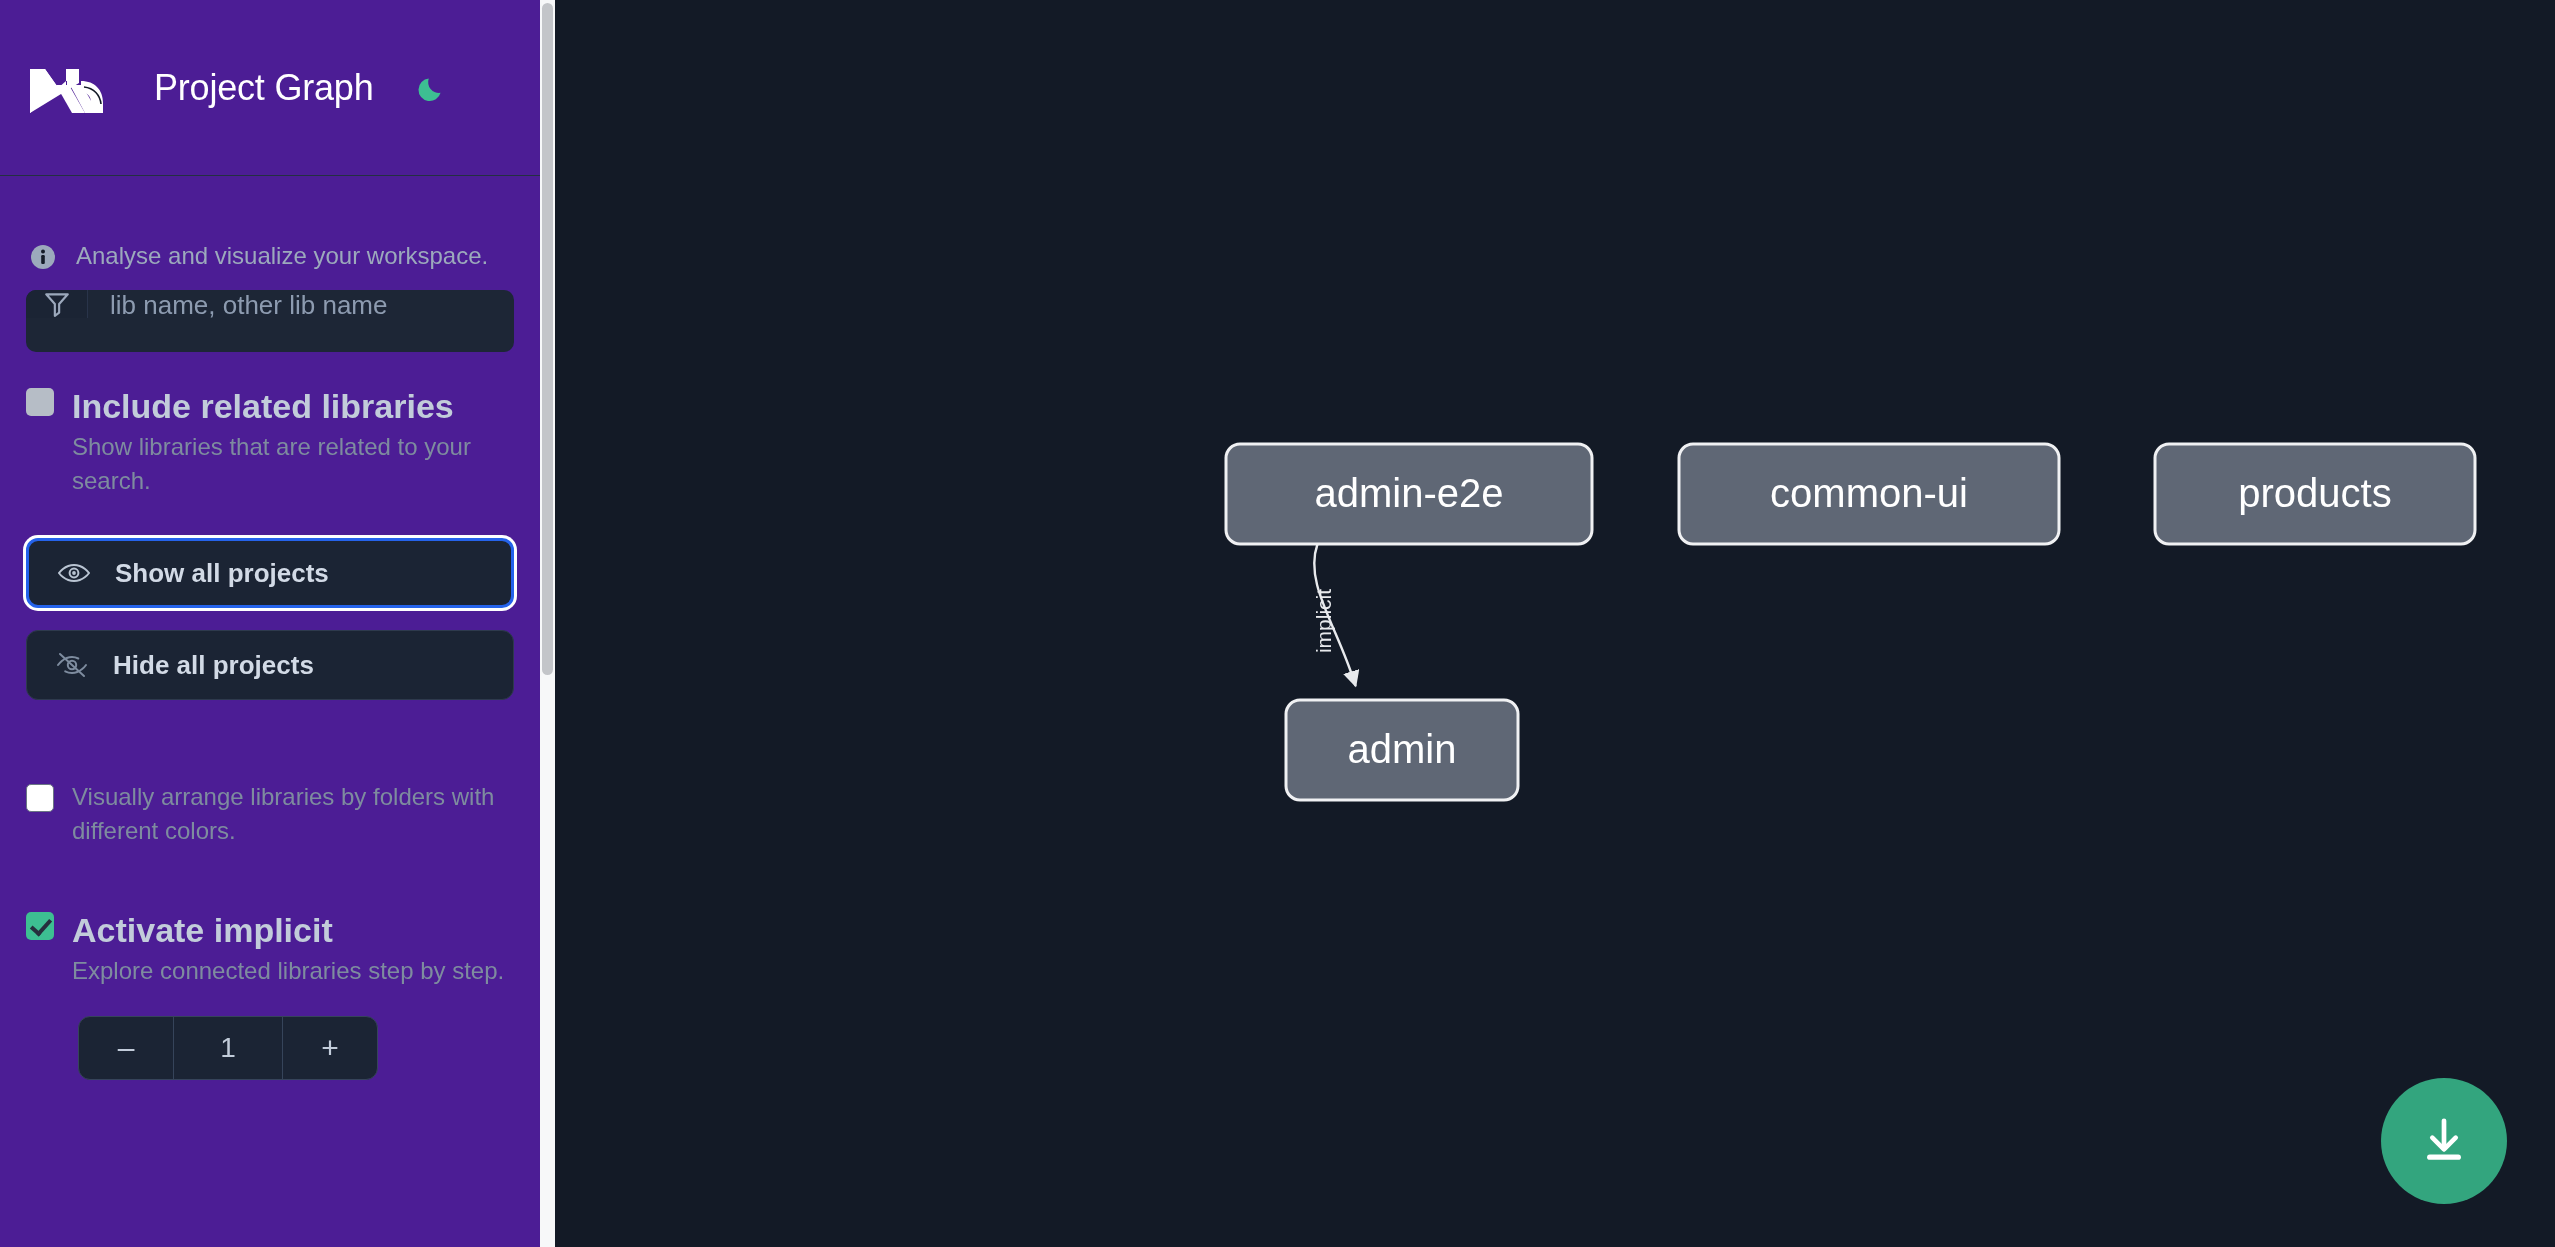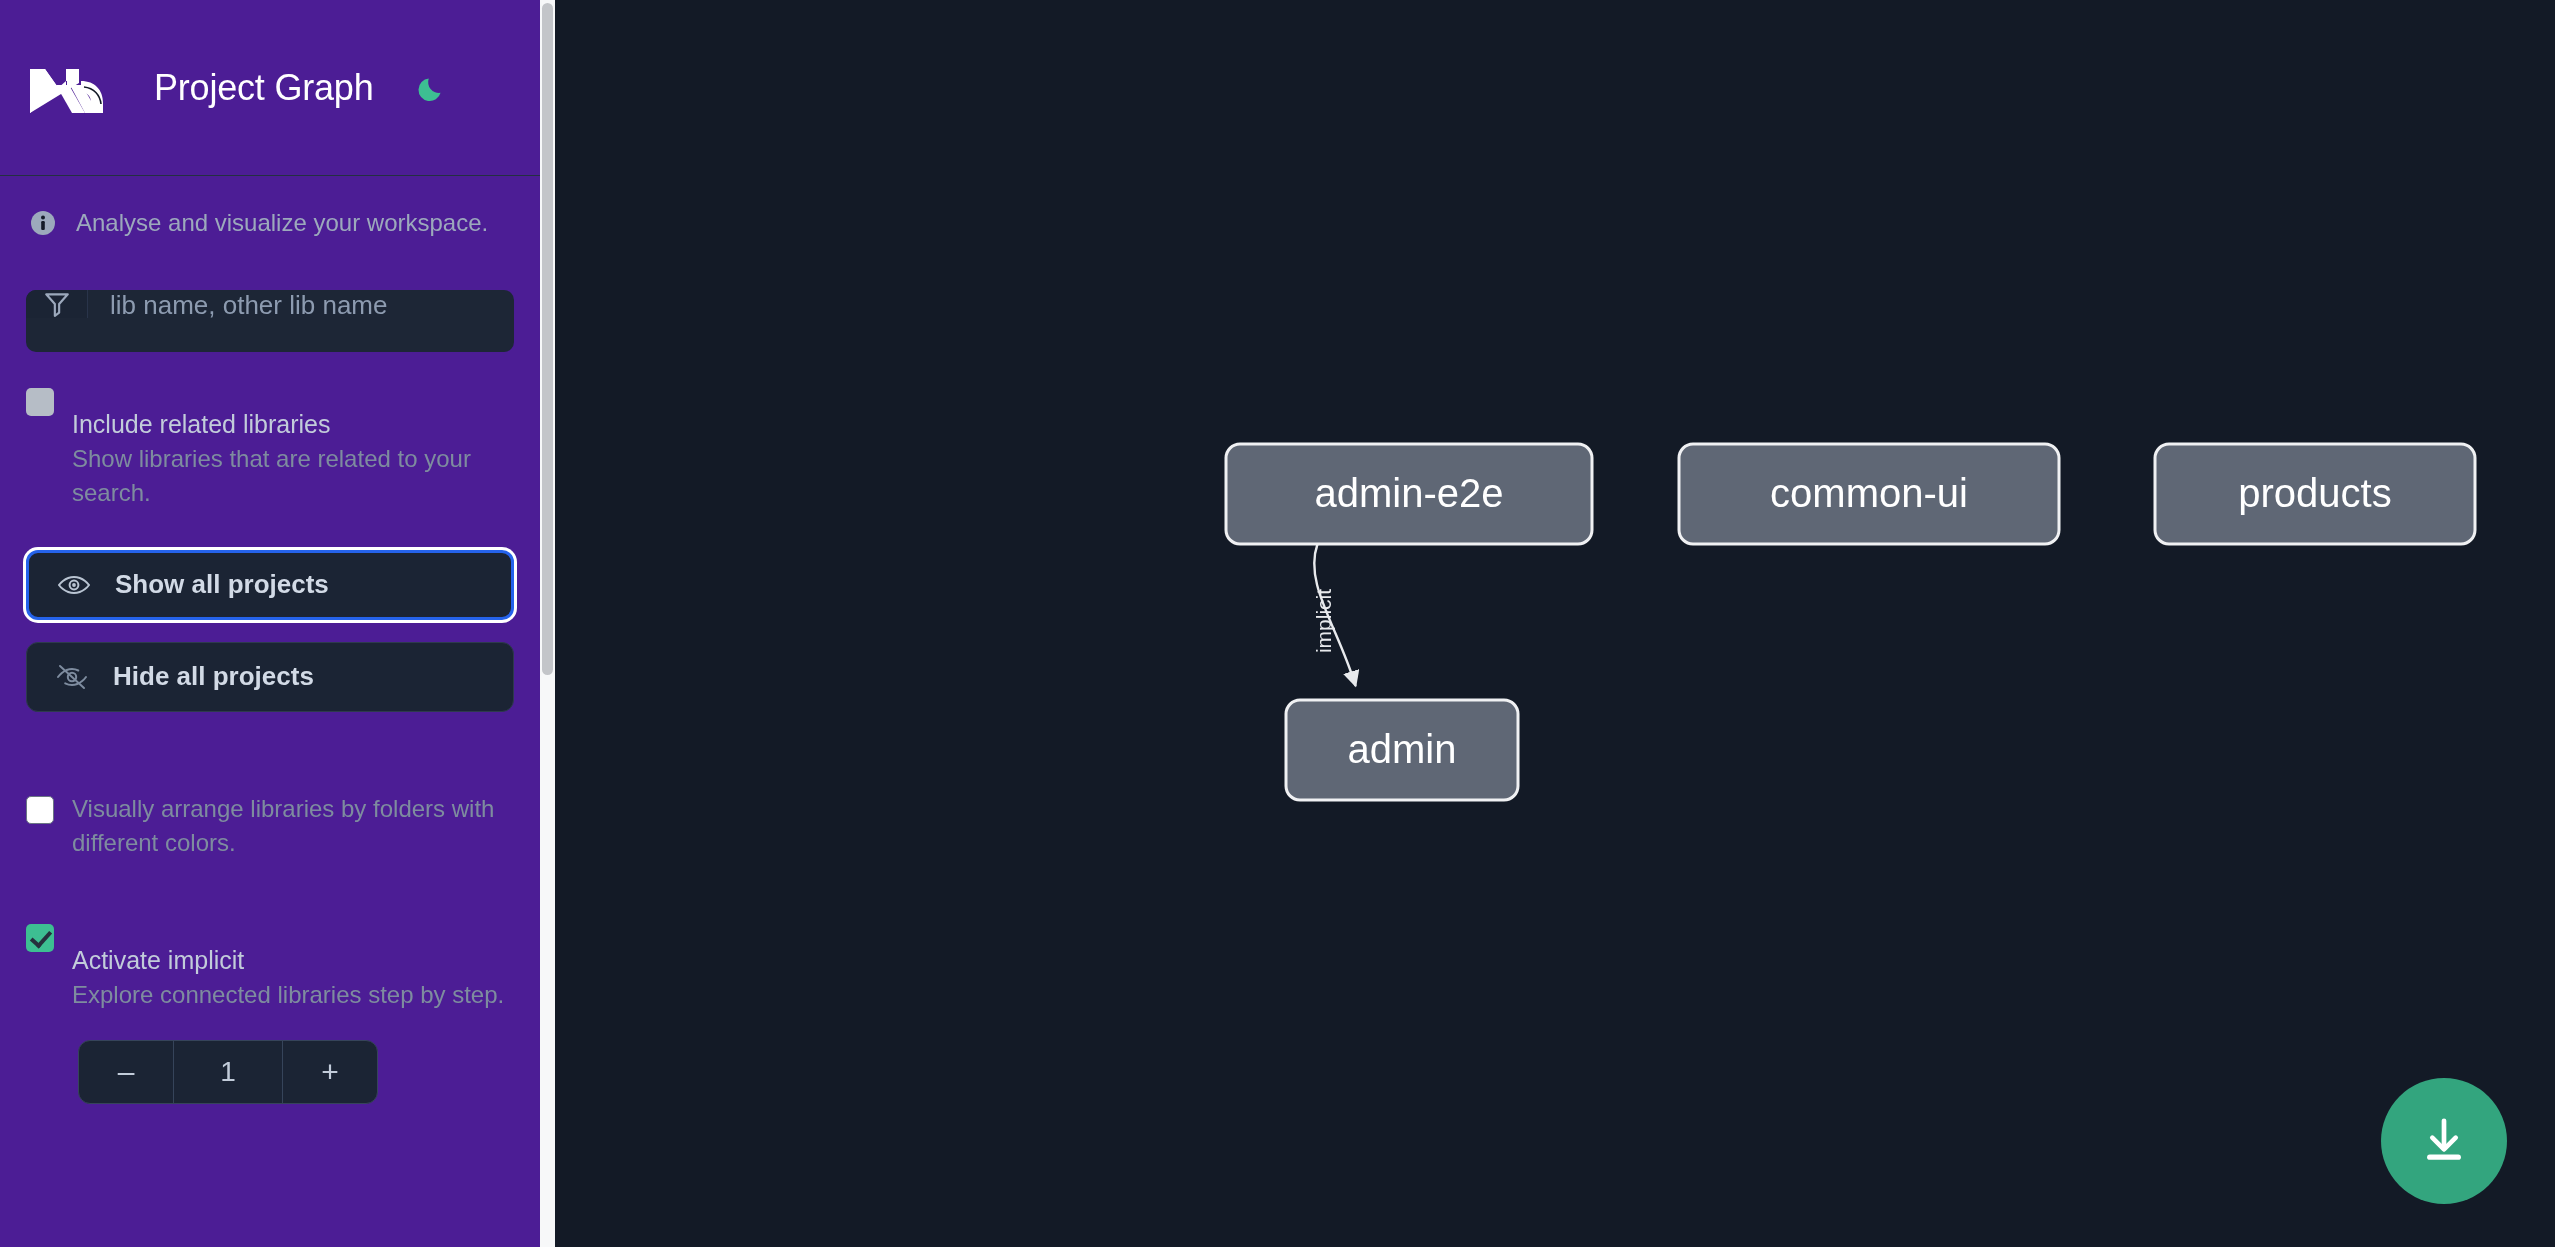--- a/index.html
+++ b/index.html
@@ -37,21 +37,21 @@
     white-space: nowrap;
   }
   .moon-btn {
     margin-left: 36px;
     width: 44px; height: 44px;
     display: flex; align-items: center; justify-content: center;
     cursor: pointer;
   }
 
   .tagline {
-    display: flex; align-items: center;
+    display: flex; align-items: flex-end;
     padding: 0 30px;
     height: 94px;
     gap: 20px;
   }
   .info-icon { width: 26px; height: 26px; flex: 0 0 26px; }
   .tagline-text { color: #9CA9BC; font-size: 24px; }
 
   .search-row { padding: 0 26px; margin-top: 20px; }
   .search-box {
     display: flex; align-items: flex-start;
@@ -94,21 +94,21 @@
   .cbox.checked::after {
     content: "";
     position: absolute;
     left: 9px; top: 3px;
     width: 8px; height: 16px;
     border: solid #26303D;
     border-width: 0 4px 4px 0;
     transform: rotate(42deg);
   }
   .check-text { display: flex; flex-direction: column; }
-  .check-label { color: #C2CCDA; font-size: 25px; font-weight: normal; line-height: 1.35; margin-top: 24px; }
+  .check-label { color: #C2CCDA; font-size: 34px; font-weight: bold; line-height: 1.35; }
   .check-desc { color: #7E8C9F; font-size: 24px; line-height: 1.42; max-width: 452px; margin-top: 0; }
 
   .btn {
     margin: 0 26px;
     height: 70px;
     display: flex; align-items: center;
     gap: 24px;
     padding-left: 28px;
     border-radius: 12px;
     background: #1B2434;

